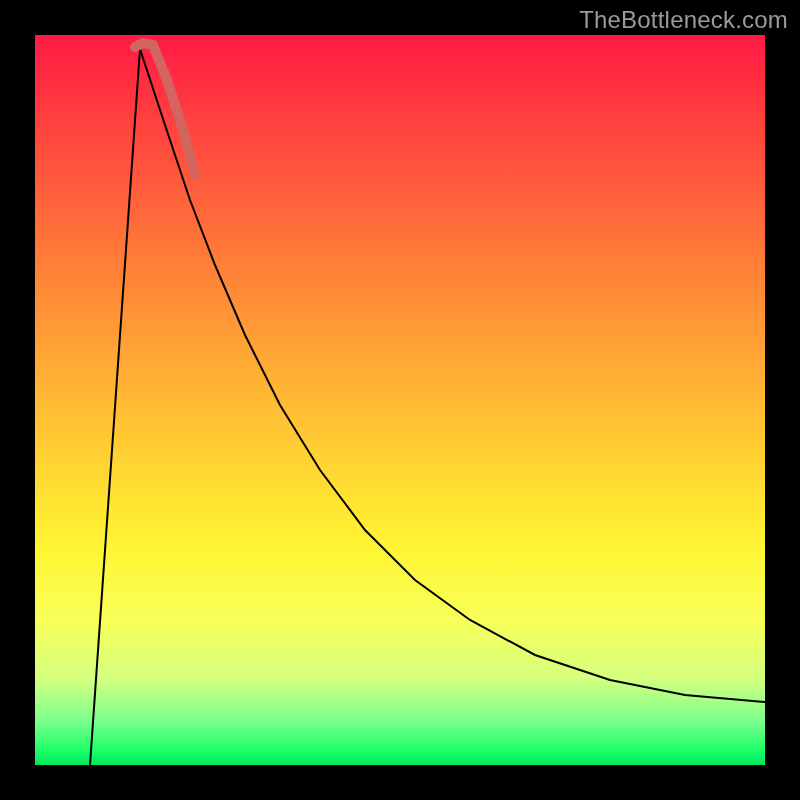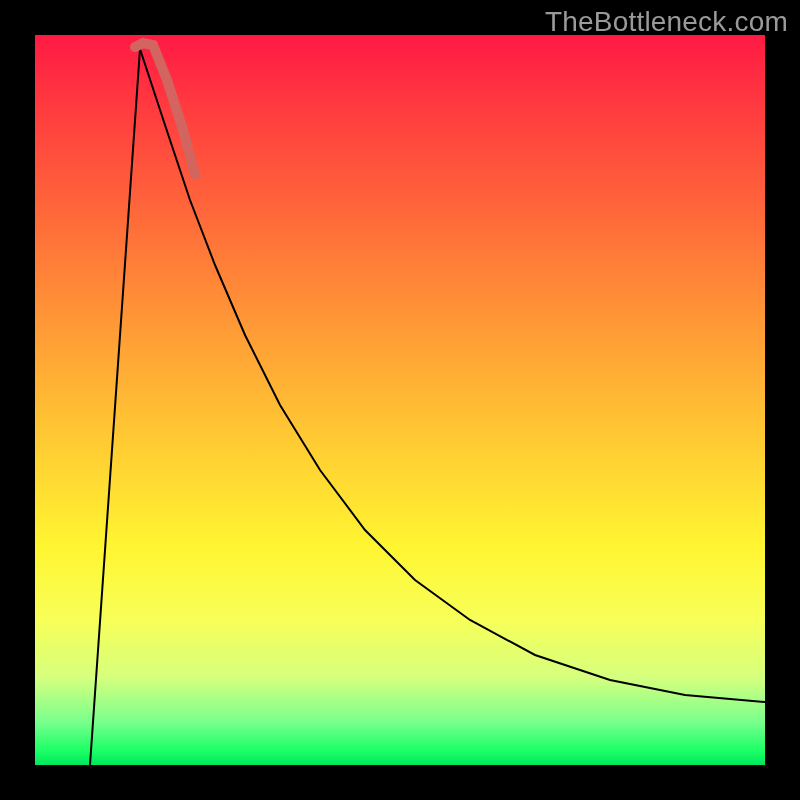--- a/index.html
+++ b/index.html
@@ -39,21 +39,21 @@
       #7bff8e 94%,
       #1cff66 98%,
       #00e85c 100%
     );
   }
   .watermark {
     position: absolute;
     top: 6px;
     right: 12px;
     color: #9a9a9a;
-    font-size: 28px;
+    font-size: 24px;
     font-weight: 500;
     letter-spacing: 0.2px;
     user-select: none;
     margin-left: 34px;
   }
   svg.curves {
     position: absolute;
     left: 0;
     top: 0;
     width: 730px;

